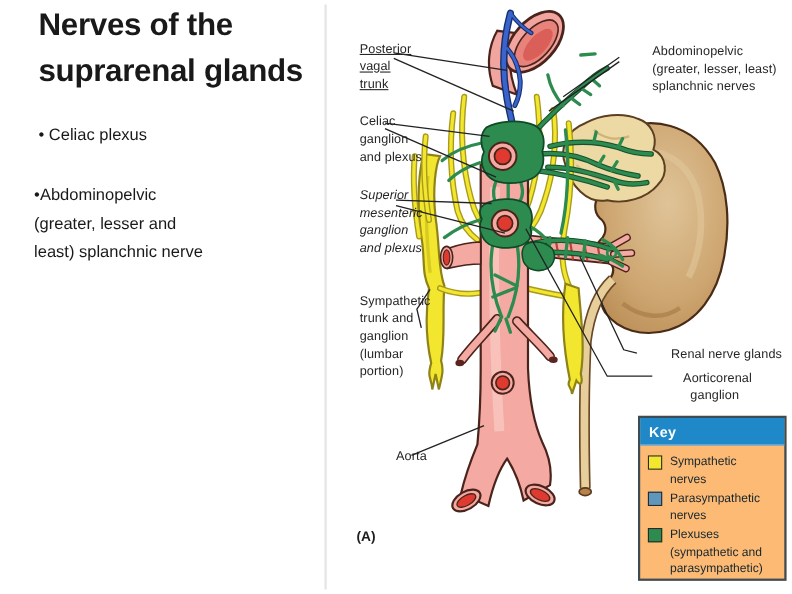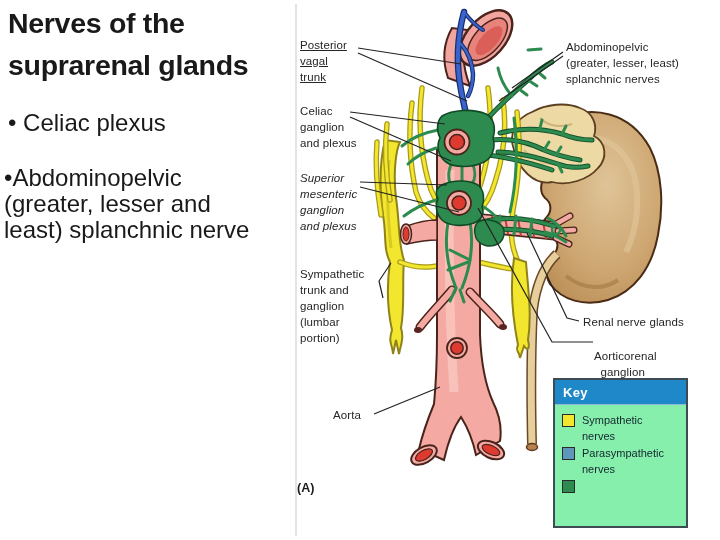--- a/index.html
+++ b/index.html
@@ -1,28 +1,28 @@
 <!DOCTYPE html>
 <html><head>
 <meta charset="utf-8">
 <style>
   html,body{margin:0;padding:0;}
   body{
     width:720px;height:540px;position:relative;overflow:hidden;
     background:#ffffff;
     font-family:"Liberation Sans", sans-serif;
   }
-  .abs{position:absolute;}
+  .abs{position:absolute;margin-left:27px;}
   .pre{white-space:pre;}
   
   .slide-title{
     left:8px;top:2px;font-size:28.5px;line-height:42px;font-weight:bold;
     color:#191919;letter-spacing:-0.3px;
   }
-  .bullet{font-size:24px;line-height:26px;color:#191919;}
+  .bullet{font-size:15px;line-height:26px;color:#191919;}
   .bullet-1{left:8px;top:110px;}
   .bullet-2{left:4px;top:165px;}
   
   .fig-label{
     font-size:11.5px;line-height:16px;color:#262626;letter-spacing:0.1px;
   }
   .panel-marker{font-size:12.5px;font-weight:bold;color:#1d1d1d;}
   
   .key-box{
     left:553px;top:378px;width:135px;height:150px;
@@ -288,36 +288,39 @@
 <div class="abs pre fig-label" style="left:300px;top:266px;">Sympathetic
 trunk and
 ganglion
 (lumbar
 portion)</div>
 <div class="abs pre fig-label" style="left:333px;top:407px;text-align:right;">Aorta</div>
 <div class="abs pre fig-label" style="left:566px;top:39px;">Abdominopelvic
 (greater, lesser, least)
 splanchnic nerves</div>
 <div class="abs pre fig-label" style="left:583px;top:314px;">Renal nerve glands</div>
-<div class="abs pre fig-label" style="left:594px;top:348px;">Aorticorenal
+<div class="abs pre fig-label" style="left:594px;top:336px;">Aorticorenal
   ganglion</div>
 <div class="abs pre panel-marker" style="left:297px;top:481px;">(A)</div>
 
-<div class="abs key-box" style="background-color: #86efac;">
+<div class="abs key-box" style="background-color: #fdba74;">
   <div class="key-header" style="background-color: rgb(30, 136, 200);">
     <span class="key-title">Key</span>
   </div>
   <div class="key-body">
     <div class="key-item">
       <span class="key-swatch" style="background-color: rgb(242, 230, 46);"></span>
       <span class="key-label">Sympathetic
 nerves</span>
     </div>
     <div class="key-item">
       <span class="key-swatch" style="background-color: rgb(95, 150, 187);"></span>
       <span class="key-label">Parasympathetic
 nerves</span>
     </div>
     <div class="key-item">
       <span class="key-swatch" style="background-color: rgb(46, 139, 80);"></span>
+      <span class="key-label">Plexuses
+(sympathetic and
+parasympathetic)</span>
     </div>
   </div>
 </div>
 
 </body></html>

